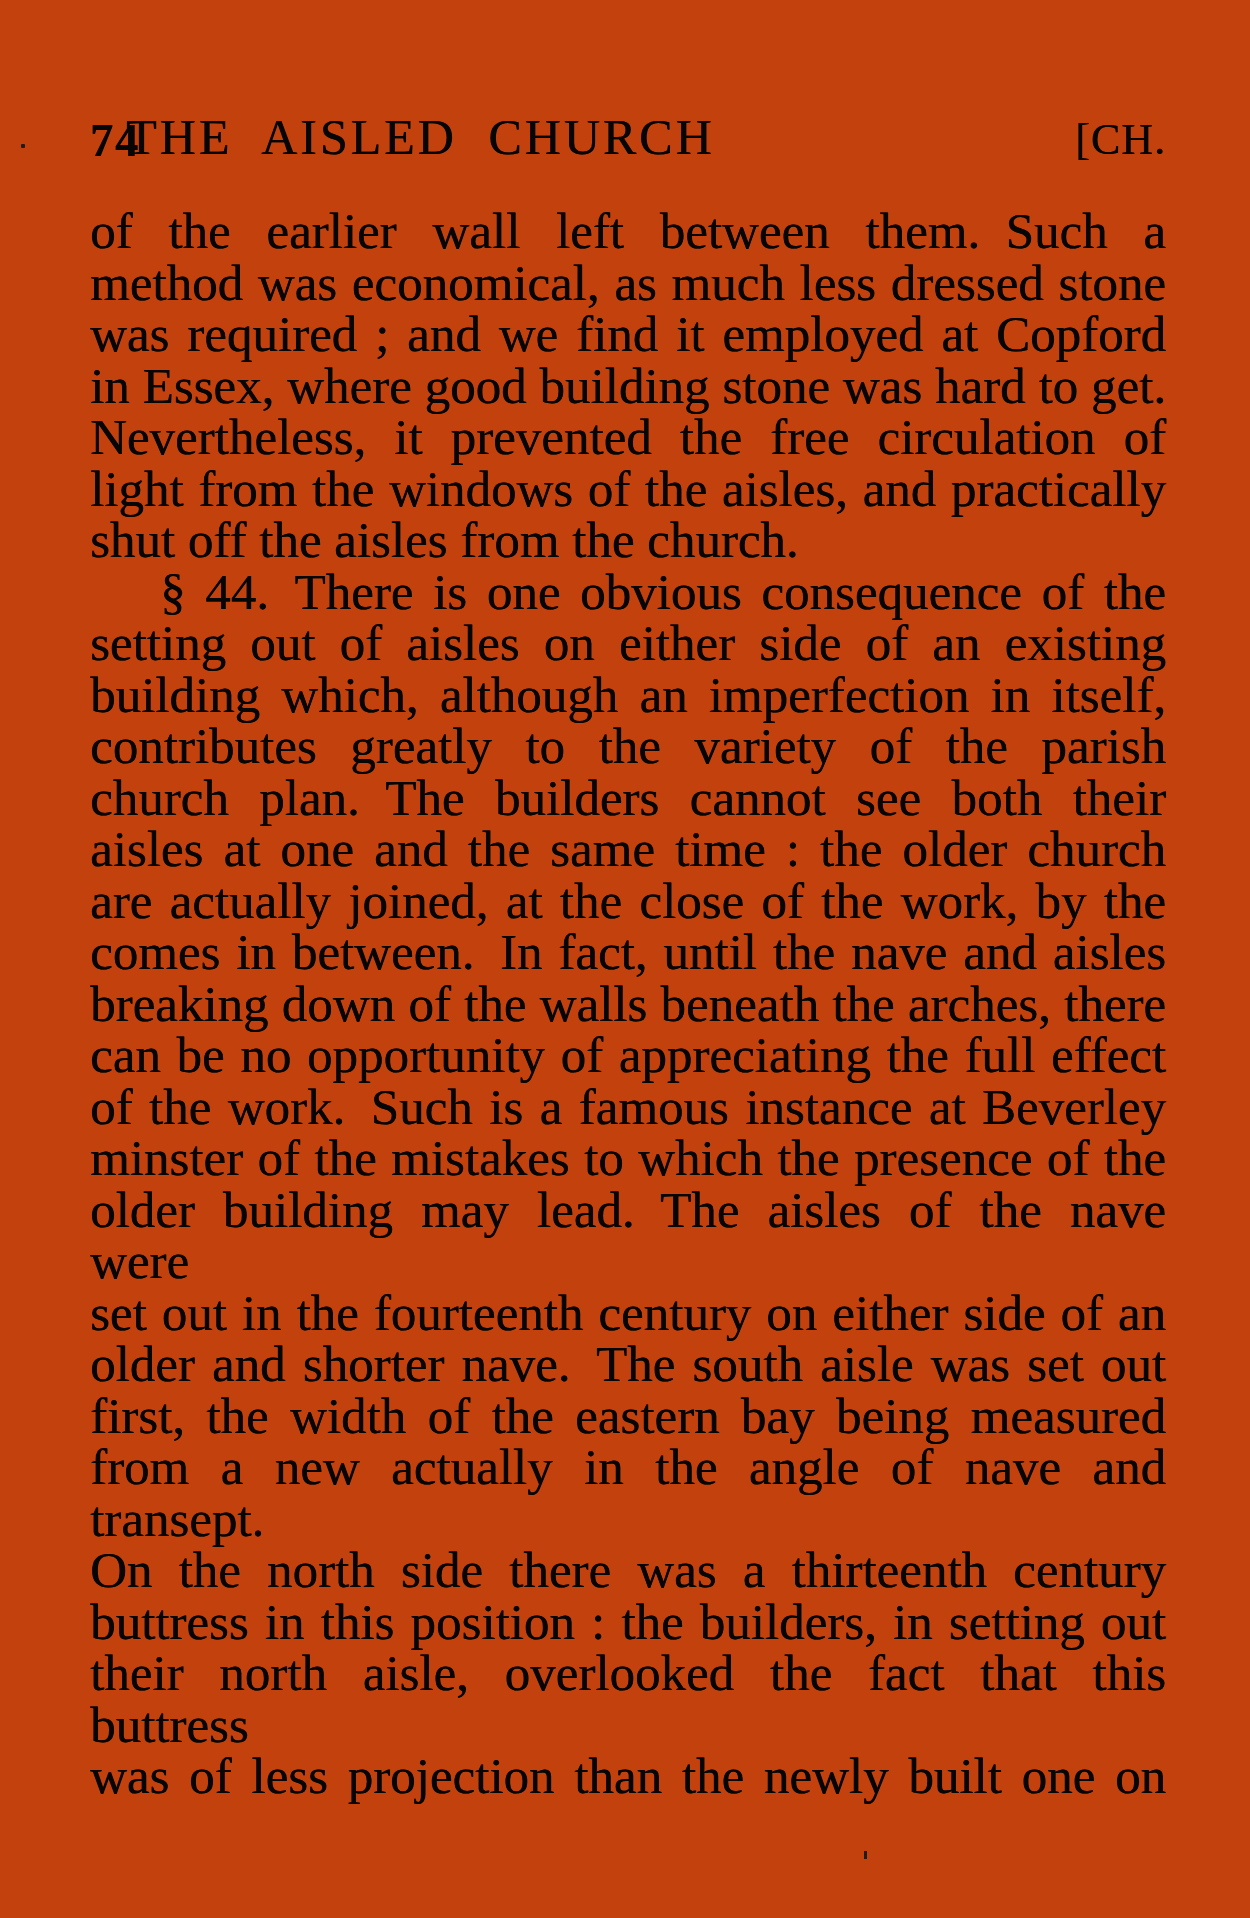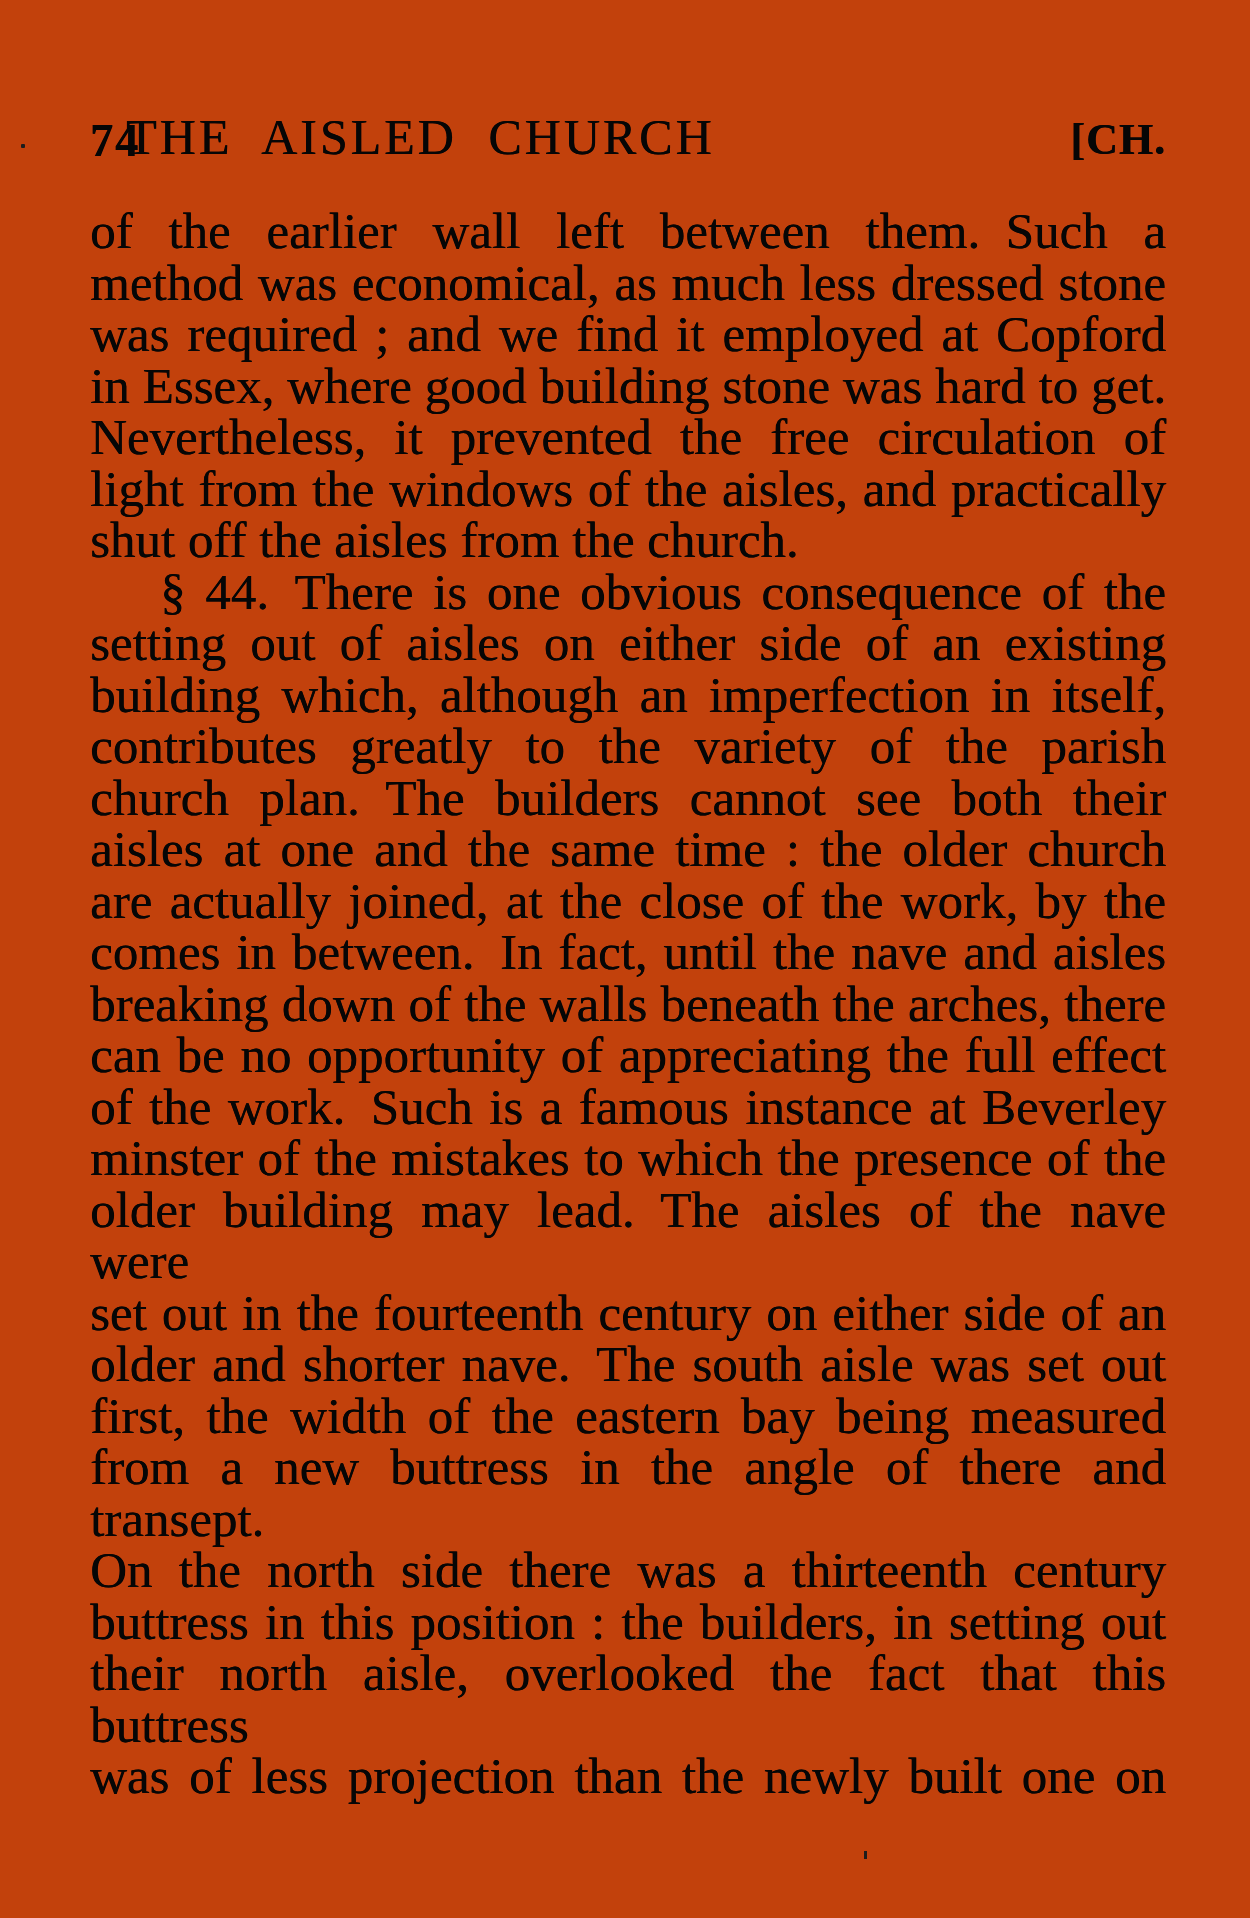--- a/index.html
+++ b/index.html
@@ -43,21 +43,21 @@
     font-size: 50px;
     letter-spacing: 3px;
     word-spacing: 16px;
     text-shadow: 0.5px 0 0 currentColor;
     white-space: nowrap;
     transform: translateX(-14px);
   }
   .chapter-marker {
     flex: 0 0 auto;
     font-size: 44px;
-    font-weight: bold;
+    font-weight: normal;
     letter-spacing: 1px;
     text-shadow: 0.4px 0 0 currentColor;
   }
   
   .text-block {
     position: absolute;
     top: 206px;
     left: 90px;
     width: 1076px;
     font-size: 51px;
@@ -127,21 +127,21 @@
       <div class="line">are actually joined, at the close of the work, by the</div>
       <div class="line">comes in between. In fact, until the nave and aisles</div>
       <div class="line">breaking down of the walls beneath the arches, there</div>
       <div class="line">can be no opportunity of appreciating the full effect</div>
       <div class="line">of the work. Such is a famous instance at Beverley</div>
       <div class="line">minster of the mistakes to which the presence of the</div>
       <div class="line">older building may lead. The aisles of the nave were</div>
       <div class="line">set out in the fourteenth century on either side of an</div>
       <div class="line">older and shorter nave. The south aisle was set out</div>
       <div class="line">first, the width of the eastern bay being measured</div>
-      <div class="line">from a new buttress in the angle of there and transept.</div>
+      <div class="line">from a new actually in the angle of nave and transept.</div>
       <div class="line">On the north side there was a thirteenth century</div>
       <div class="line">buttress in this position : the builders, in setting out</div>
       <div class="line">their north aisle, overlooked the fact that this buttress</div>
       <div class="line">was of less projection than the newly built one on</div>
     </div>
 
   </div>
 
   <div class="speck speck-a"></div>
   <div class="speck speck-b"></div>

